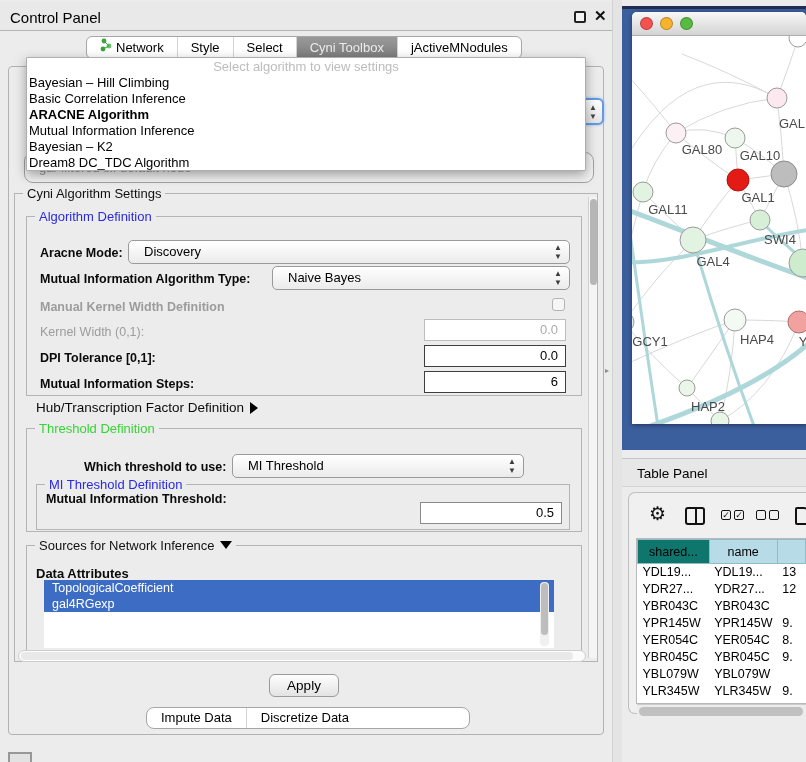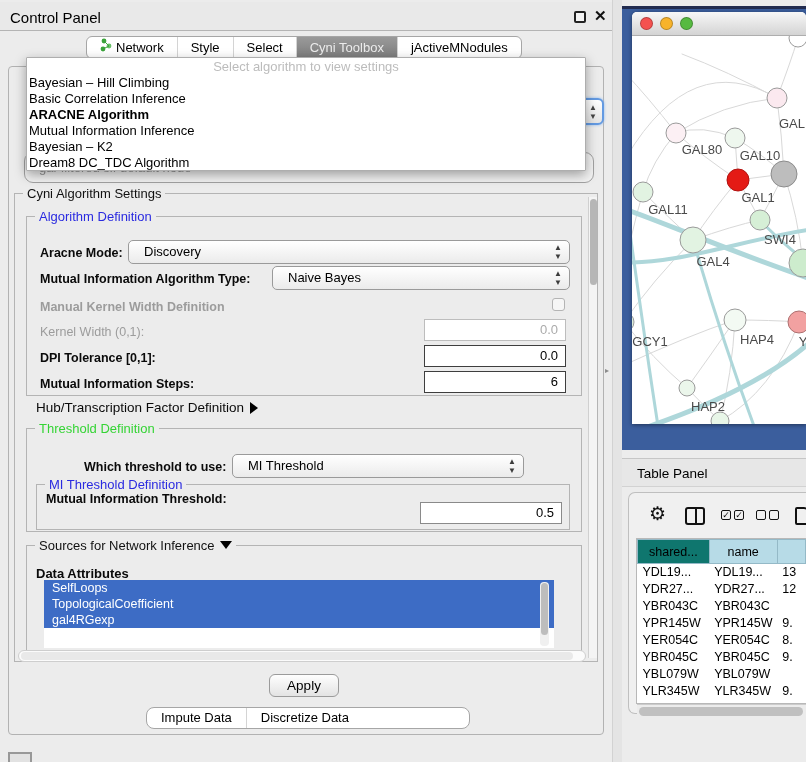--- a/index.html
+++ b/index.html
@@ -246,21 +246,20 @@
 <span class="lbl" style="left:46px; top:492px;">Mutual Information Threshold:</span>
 <div class="field" style="left:420px; top:502px; width:142px; border-width:1px; border-color:#8a8a8a;">0.5</div>
 
 <div class="groupbox" id="sources-box">
   <span class="legend">
     <span>Sources for Network Inference</span><span class="tri-down"></span>
   </span>
 </div>
 <span class="lbl" style="left:36px; top:566px; font-size:13px;">Data Attributes</span>
 <div id="attr-list">
-    <div class="attr-item" style="background: rgb(61, 108, 197);">SelfLoops</div>
     <div class="attr-item" style="background: rgb(61, 108, 197);">TopologicalCoefficient</div>
     <div class="attr-item" style="background: rgb(61, 108, 197);">gal4RGexp</div>
   </div>
 <div id="attr-vscroll">
     <div id="attr-vthumb"></div>
   </div>
 
 <div id="settings-vscroll">
     <div id="settings-vthumb"></div>
   </div>

